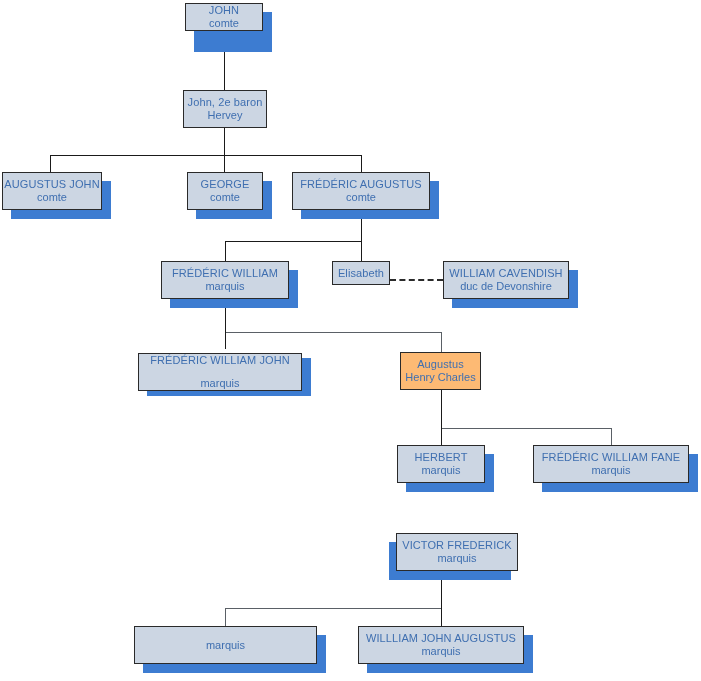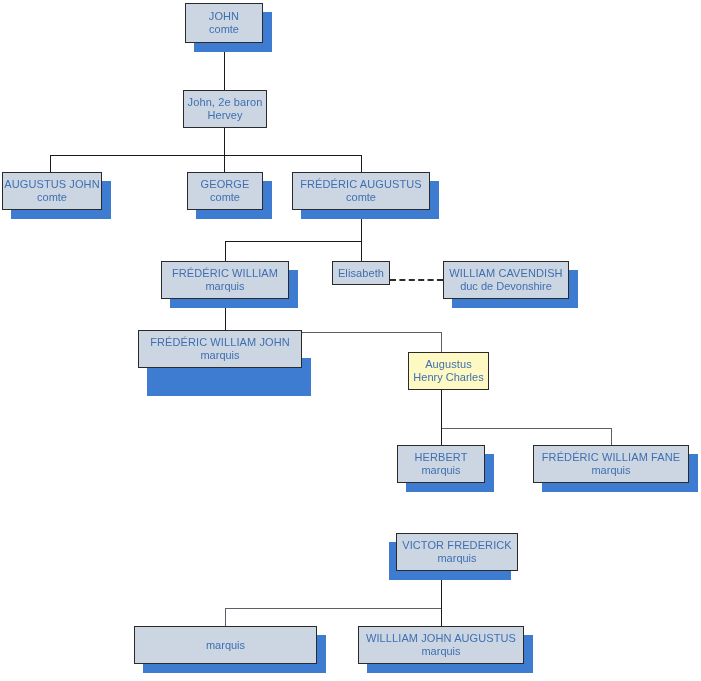--- a/index.html
+++ b/index.html
@@ -95,21 +95,21 @@
   <div class="line v" style="left:441px; top:428px; height:17px;"></div>
   <div class="line v thin" style="left:611px; top:428px; height:17px;"></div>
 
   <div class="line v" style="left:441px; top:571px; height:38px;"></div>
   <div class="line h thin" style="left:225px; top:608px; width:217px;"></div>
   <div class="line v thin" style="left:225px; top:608px; height:18px;"></div>
   <div class="line v" style="left:441px; top:608px; height:18px;"></div>
 
   <div id="nodes-layer">
       <div class="shadow" style="left: 194px; top: 12px; width: 78px; height: 40px;"></div>
-      <div class="node" style="left: 185px; top: 3px; width: 78px; height: 40px; background: rgb(204, 214, 227); color: rgb(63, 111, 176); border-color: rgb(42, 42, 42);">
+      <div class="node" style="left: 185px; top: 3px; width: 78px; height: 28px; background: rgb(204, 214, 227); color: rgb(63, 111, 176); border-color: rgb(42, 42, 42);">
         <div class="nm">JOHN</div>
         <div class="ttl">comte</div>
       </div>
       <div class="node" style="left: 183px; top: 90px; width: 84px; height: 38px; background: rgb(204, 214, 227); color: rgb(63, 111, 176); border-color: rgb(42, 42, 42);">
         <div class="nm">John, 2e baron</div>
         <div class="ttl">Hervey</div>
       </div>
       <div class="shadow" style="left: 11px; top: 181px; width: 100px; height: 38px;"></div>
       <div class="node" style="left: 2px; top: 172px; width: 100px; height: 38px; background: rgb(204, 214, 227); color: rgb(63, 111, 176); border-color: rgb(42, 42, 42);">
         <div class="nm">AUGUSTUS JOHN</div>
@@ -132,25 +132,25 @@
       </div>
       <div class="node" style="left: 332px; top: 261px; width: 58px; height: 24px; background: rgb(204, 214, 227); color: rgb(63, 111, 176); border-color: rgb(42, 42, 42);">
         <div class="nm">Elisabeth</div>
       </div>
       <div class="shadow" style="left: 452px; top: 270px; width: 126px; height: 38px;"></div>
       <div class="node" style="left: 443px; top: 261px; width: 126px; height: 38px; background: rgb(204, 214, 227); color: rgb(63, 111, 176); border-color: rgb(42, 42, 42); align-items: center;">
         <div class="nm">WILLIAM CAVENDISH</div>
         <div class="ttl">duc de Devonshire</div>
       </div>
       <div class="shadow" style="left: 147px; top: 358px; width: 164px; height: 38px;"></div>
-      <div class="node" style="left: 138px; top: 330px; width: 164px; height: 38px; background: rgb(204, 214, 227); color: rgb(63, 111, 176); border-color: rgb(42, 42, 42);">
+      <div class="node" style="left: 138px; top: 353px; width: 164px; height: 38px; background: rgb(204, 214, 227); color: rgb(63, 111, 176); border-color: rgb(42, 42, 42); justify-content: space-between;">
         <div class="nm">FRÉDÉRIC WILLIAM JOHN</div>
         <div class="ttl">marquis</div>
       </div>
-      <div class="node" style="left: 400px; top: 352px; width: 81px; height: 38px; background: #fef9c3; color: rgb(63, 111, 176); border-color: rgb(42, 42, 42); margin-left: 8px;">
+      <div class="node" style="left: 400px; top: 352px; width: 81px; height: 38px; background: #fdba74; color: rgb(63, 111, 176); border-color: rgb(42, 42, 42);">
         <div class="nm">Augustus</div>
         <div class="ttl">Henry Charles</div>
       </div>
       <div class="shadow" style="left: 406px; top: 454px; width: 88px; height: 38px;"></div>
       <div class="node" style="left: 397px; top: 445px; width: 88px; height: 38px; background: rgb(204, 214, 227); color: rgb(63, 111, 176); border-color: rgb(42, 42, 42);">
         <div class="nm">HERBERT</div>
         <div class="ttl">marquis</div>
       </div>
       <div class="shadow" style="left: 542px; top: 454px; width: 156px; height: 38px;"></div>
       <div class="node" style="left: 533px; top: 445px; width: 156px; height: 38px; background: rgb(204, 214, 227); color: rgb(63, 111, 176); border-color: rgb(42, 42, 42);">

